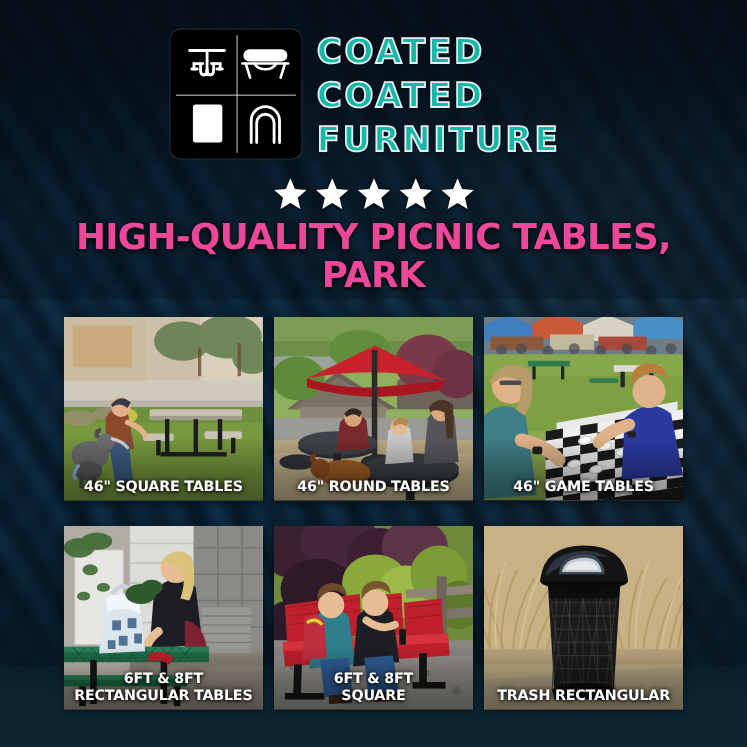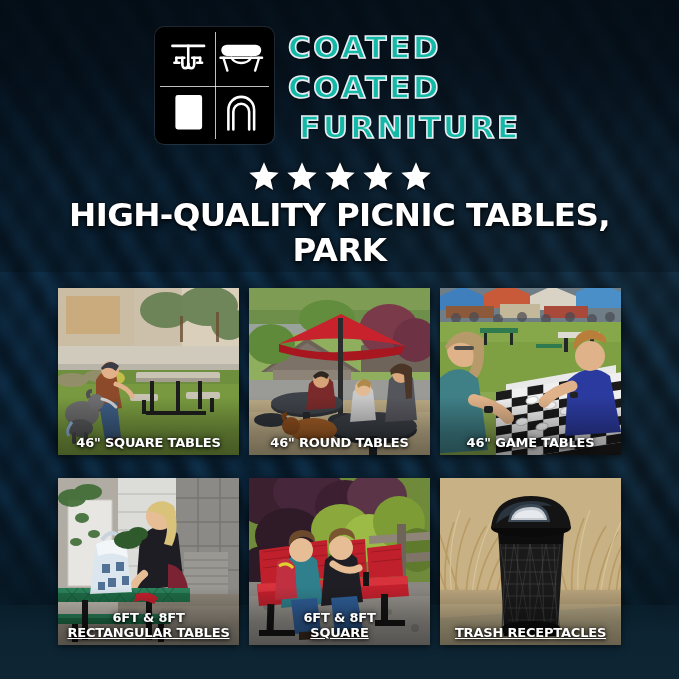--- a/index.html
+++ b/index.html
@@ -80,36 +80,36 @@
   .lw{
     font-family:"DejaVu Sans", sans-serif;
     font-weight:700;font-size:32px;line-height:38px;letter-spacing:2.5px;
     color:#14b8a6;
     -webkit-text-stroke:1.6px #e8eef3;
     text-shadow:0 1px 2px rgba(0,0,0,.9);
     white-space:nowrap;
   }
   .lw.w1{font-size:31px;}
   .lw.w2{font-size:31px;}
-  .lw.w3{font-size:31px;margin-left:11px;}
+  .lw.w3{font-size:31px;}
 
   
   .stars{
     position:absolute;left:0;right:0;top:158px;height:36px;
     display:flex;justify-content:center;align-items:center;gap:6px;
   }
   .star{
     width:32px;height:32px;color:#ffffff;display:block;
     filter:drop-shadow(0 1px 2px rgba(0,0,0,.85));
   }
 
   
   .headline{
     position:absolute;left:24px;right:24px;top:198px;
-    text-align:center;color:#ffffff;
+    text-align:center;color:#ec4899;
     font-family:"DejaVu Sans", sans-serif;
     font-weight:700;font-size:32.5px;line-height:35px;
     letter-spacing:-0.6px;
     text-shadow:0 2px 5px rgba(0,0,0,.92), 0 0 2px rgba(0,0,0,.8);
   }
   .headline .l2{display:block;}
 
   
   .grid{
     position:absolute;left:58px;top:288px;width:564px;
@@ -124,21 +124,21 @@
   }
   .tile .scene{position:absolute;inset:0;}
   .tile .cap{
     position:absolute;left:0;right:0;bottom:5px;
     text-align:center;color:#fff;
     font-family:"DejaVu Sans", sans-serif;
     font-weight:700;font-size:13px;line-height:14.5px;letter-spacing:-0.2px;
     text-shadow:0 1px 3px rgba(0,0,0,.95), 0 0 6px rgba(0,0,0,.8);
     padding:0 3px;
   }
-  .tile .cap .l2{display:block;text-decoration:underline;}
+  .tile .cap .l2{display:block;}
   .tile .shade{
     position:absolute;left:0;right:0;bottom:0;height:58px;
     background:linear-gradient(180deg, rgba(0,0,0,0) 0%, rgba(0,0,0,.30) 60%, rgba(0,0,0,.42) 100%);
   }
 </style>
 </head>
 <body>
 
 <div id="poster">
 
@@ -779,18 +779,18 @@
             <path d="M71 42 Q73 29 92 29 Q105 29 107 42 Z" fill="#c6ccd2"></path>
             <path d="M74 40 Q76 32 92 32 Q102 32 104 40 Z" fill="#e6eaee"></path>
 
             <ellipse cx="91" cy="150" rx="29" ry="7" fill="#101010"></ellipse>
             <path d="M62 150 L120 150 L118 158 L64 158 Z" fill="#151515"></path>
           </g>
         </svg>
       </div>
       <div class="shade"></div>
       <div class="cap">
-        <span class="l2">TRASH RECEPTACLES</span>
+        <span class="l2">TRASH RECTANGULAR</span>
       </div>
     </div>
 
   </div>
 </div>
 
 </body></html>

